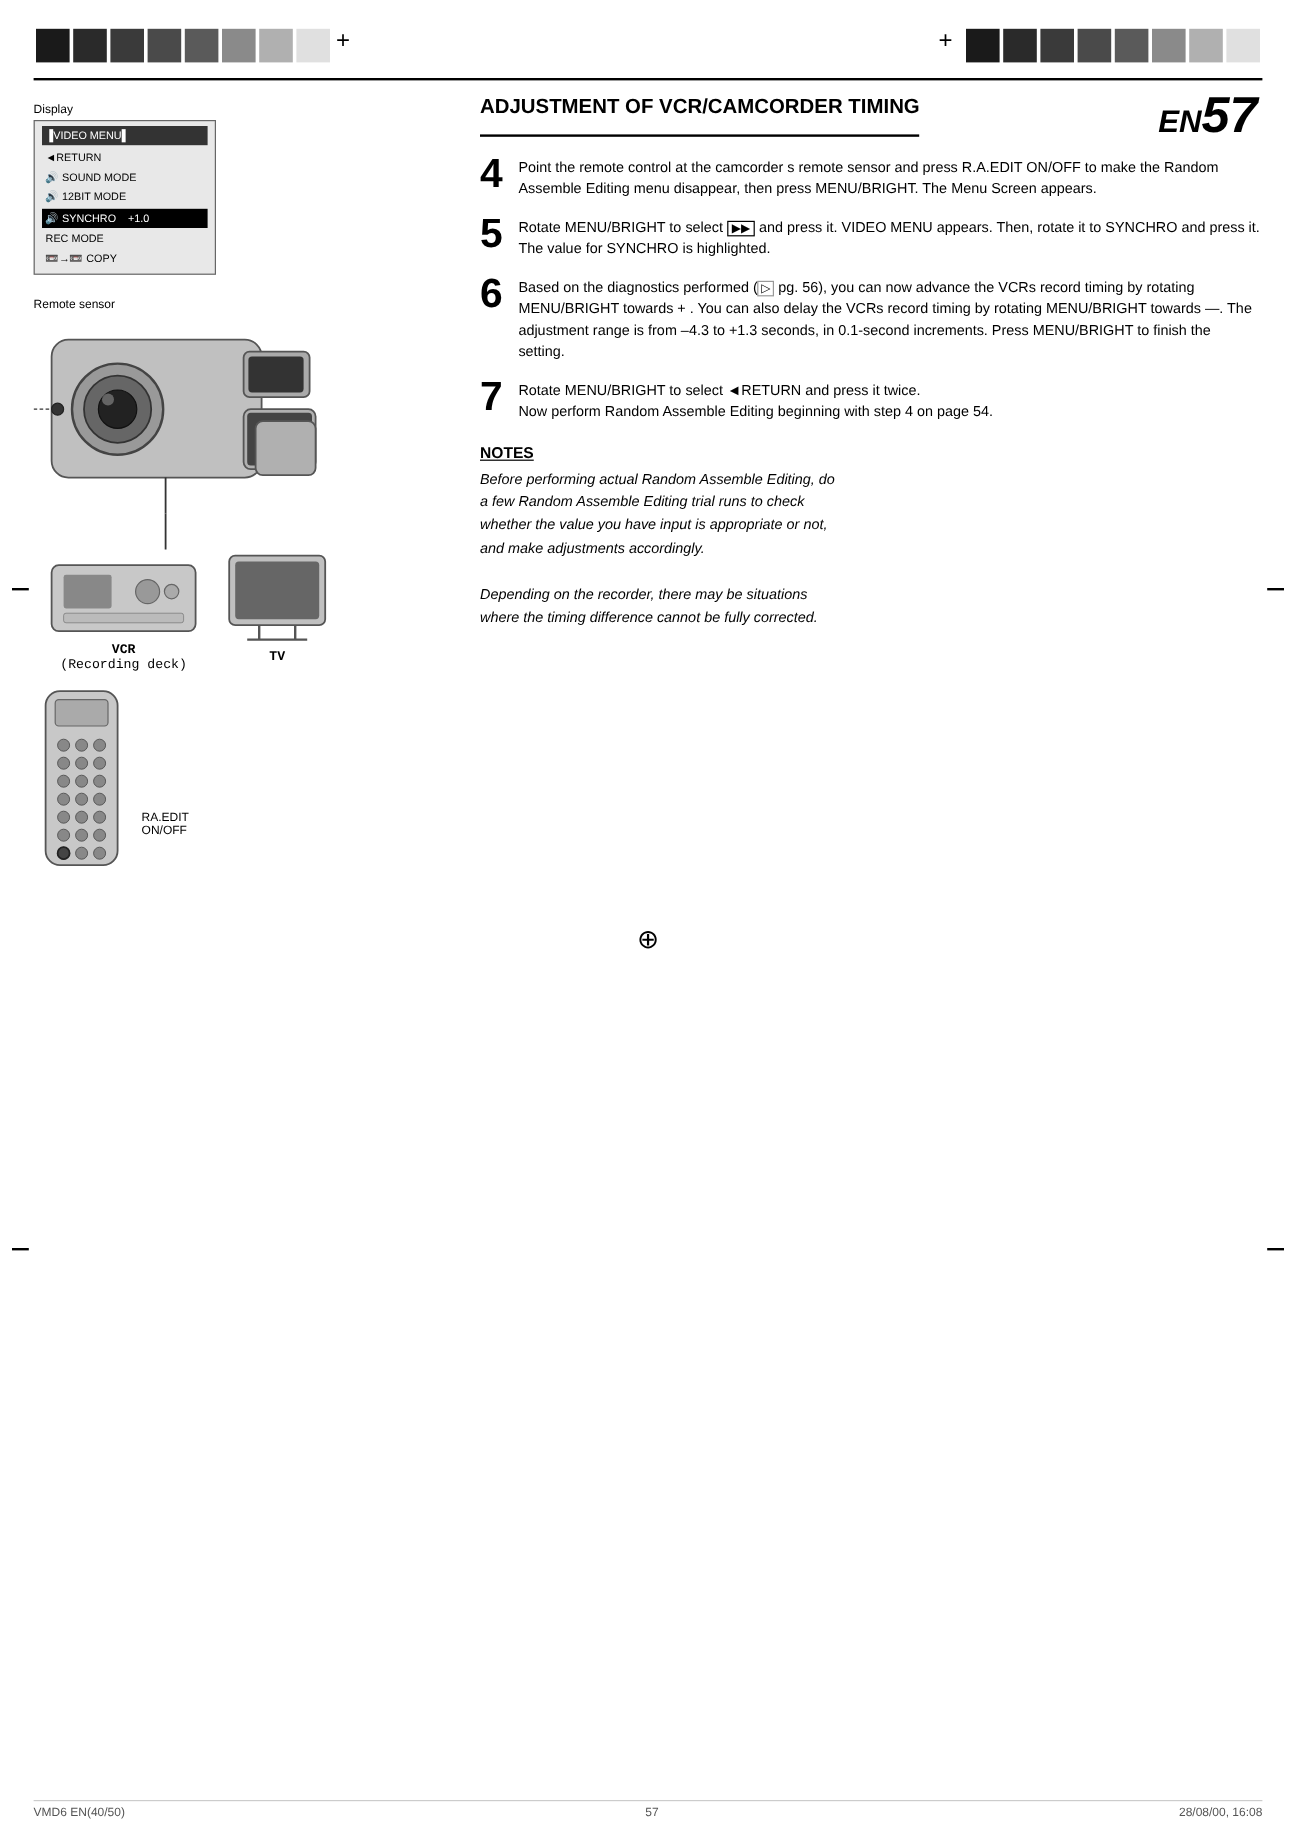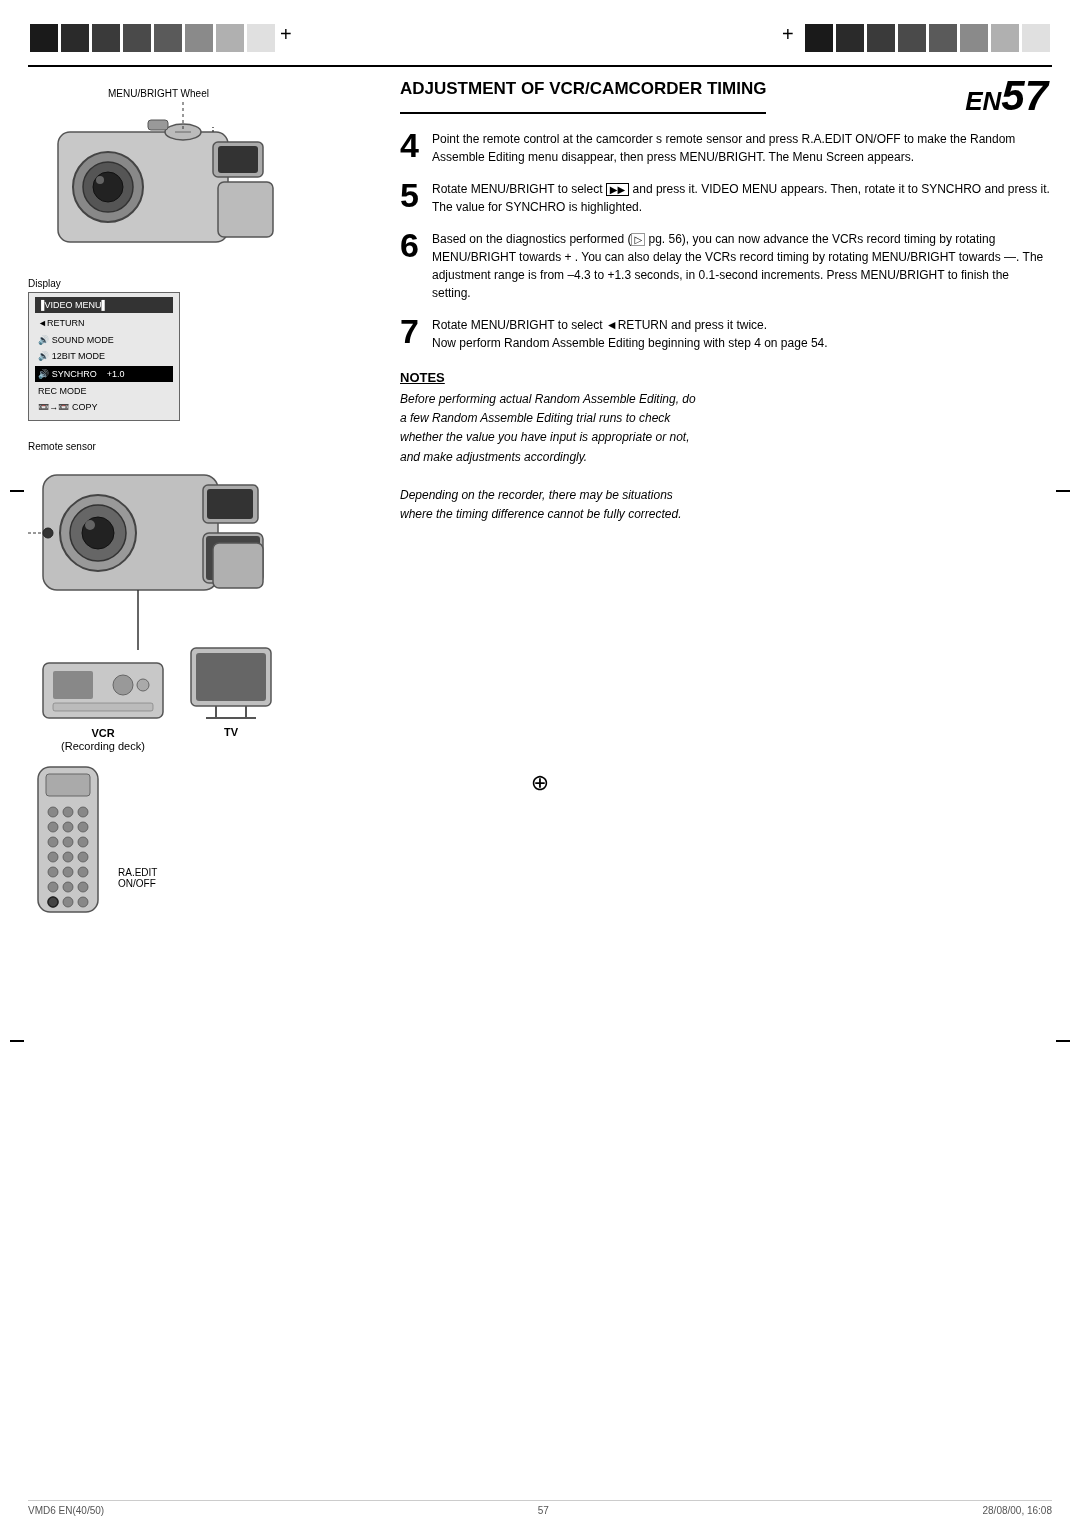--- a/index.html
+++ b/index.html
@@ -118,47 +118,20 @@
 </div>
 
 <div style="position:absolute;top:65px;left:28px;right:28px;height:1.5px;background:#000;"></div>
 
 <div style="position:absolute;top:72px;right:32px;">
   <span style="font-size:26px;font-weight:bold;font-style:italic;">EN</span><span style="font-size:42px;font-weight:bold;font-style:italic;">57</span>
 </div>
 
 <div class="left-col" style="position:absolute;left:28px;top:78px;">
 
-  <div style="position:relative;margin-top:10px;">
-    <div style="font-size:10px;margin-bottom:3px;margin-left:80px;">MENU/BRIGHT Wheel</div>
-    
-    <svg width="260" height="165" viewBox="0 0 260 165">
-
-      <rect x="30" y="30" width="170" height="110" rx="12" ry="12" fill="#c8c8c8" stroke="#555" stroke-width="1.5"></rect>
-
-      <circle cx="80" cy="85" r="35" fill="#888" stroke="#444" stroke-width="2"></circle>
-      <circle cx="80" cy="85" r="25" fill="#555" stroke="#333" stroke-width="1.5"></circle>
-      <circle cx="80" cy="85" r="15" fill="#222" stroke="#111" stroke-width="1"></circle>
-      <circle cx="72" cy="78" r="4" fill="#fff" opacity="0.3"></circle>
-
-      <rect x="185" y="40" width="50" height="35" rx="5" fill="#aaa" stroke="#555" stroke-width="1.5"></rect>
-      <rect x="190" y="44" width="40" height="27" rx="3" fill="#333"></rect>
-
-      <ellipse cx="155" cy="30" rx="18" ry="8" fill="#bbb" stroke="#555" stroke-width="1.5"></ellipse>
-      <line x1="147" y1="30" x2="163" y2="30" stroke="#666" stroke-width="1"></line>
-
-      <rect x="190" y="80" width="55" height="55" rx="6" fill="#bbb" stroke="#555" stroke-width="1.5"></rect>
-
-      <line x1="185" y1="30" x2="185" y2="25" stroke="#444" stroke-width="1.5" stroke-dasharray="2,2"></line>
-
-      <line x1="155" y1="0" x2="155" y2="28" stroke="#333" stroke-width="1" stroke-dasharray="3,3"></line>
-
-      <rect x="120" y="18" width="20" height="10" rx="3" fill="#999" stroke="#555" stroke-width="1"></rect>
-    </svg>
-  </div>
 
   <div style="margin-top:8px;">
     <div style="font-size:10px;margin-bottom:3px;">Display</div>
     <div class="display-screen">
       <div class="header-row">▐VIDEO MENU▌</div>
       <div class="normal-row">◄RETURN</div>
       <div class="normal-row"><span>🔊</span> SOUND MODE</div>
       <div class="normal-row"><span>🔊</span> 12BIT MODE</div>
       <div class="highlight-row">🔊 SYNCHRO &nbsp;&nbsp; +1.0</div>
       <div class="normal-row">REC MODE</div>
@@ -186,21 +159,21 @@
       <circle cx="20" cy="78" r="5" fill="#333" stroke="#222" stroke-width="1"></circle>
       <line x1="0" y1="78" x2="14" y2="78" stroke="#333" stroke-width="1" stroke-dasharray="3,2"></line>
 
       <rect x="185" y="88" width="50" height="45" rx="6" fill="#b0b0b0" stroke="#555" stroke-width="1.5"></rect>
 
       <line x1="110" y1="135" x2="110" y2="165" stroke="#333" stroke-width="1.5"></line>
       <line x1="110" y1="165" x2="110" y2="195" stroke="#333" stroke-width="1.5"></line>
     </svg>
   </div>
 
-  <div style="display:flex;gap:18px;align-items:flex-start;margin-top:-15px;margin-left:10px;">
+  <div style="display:flex;gap:18px;align-items:center;margin-top:-15px;margin-left:10px;font-family:Liberation Mono, monospace;">
     <div style="text-align:center;">
       
       <svg width="130" height="80" viewBox="0 0 130 80">
         <rect x="5" y="20" width="120" height="55" rx="6" fill="#c8c8c8" stroke="#555" stroke-width="1.5"></rect>
         <rect x="15" y="28" width="40" height="28" rx="2" fill="#888"></rect>
         <circle cx="85" cy="42" r="10" fill="#999" stroke="#666" stroke-width="1"></circle>
         <circle cx="105" cy="42" r="6" fill="#aaa" stroke="#666" stroke-width="1"></circle>
         <rect x="15" y="60" width="100" height="8" rx="2" fill="#bbb" stroke="#666" stroke-width="0.5"></rect>
       </svg>
       <div style="font-size:11px;font-weight:bold;line-height:1.3;">VCR</div>

